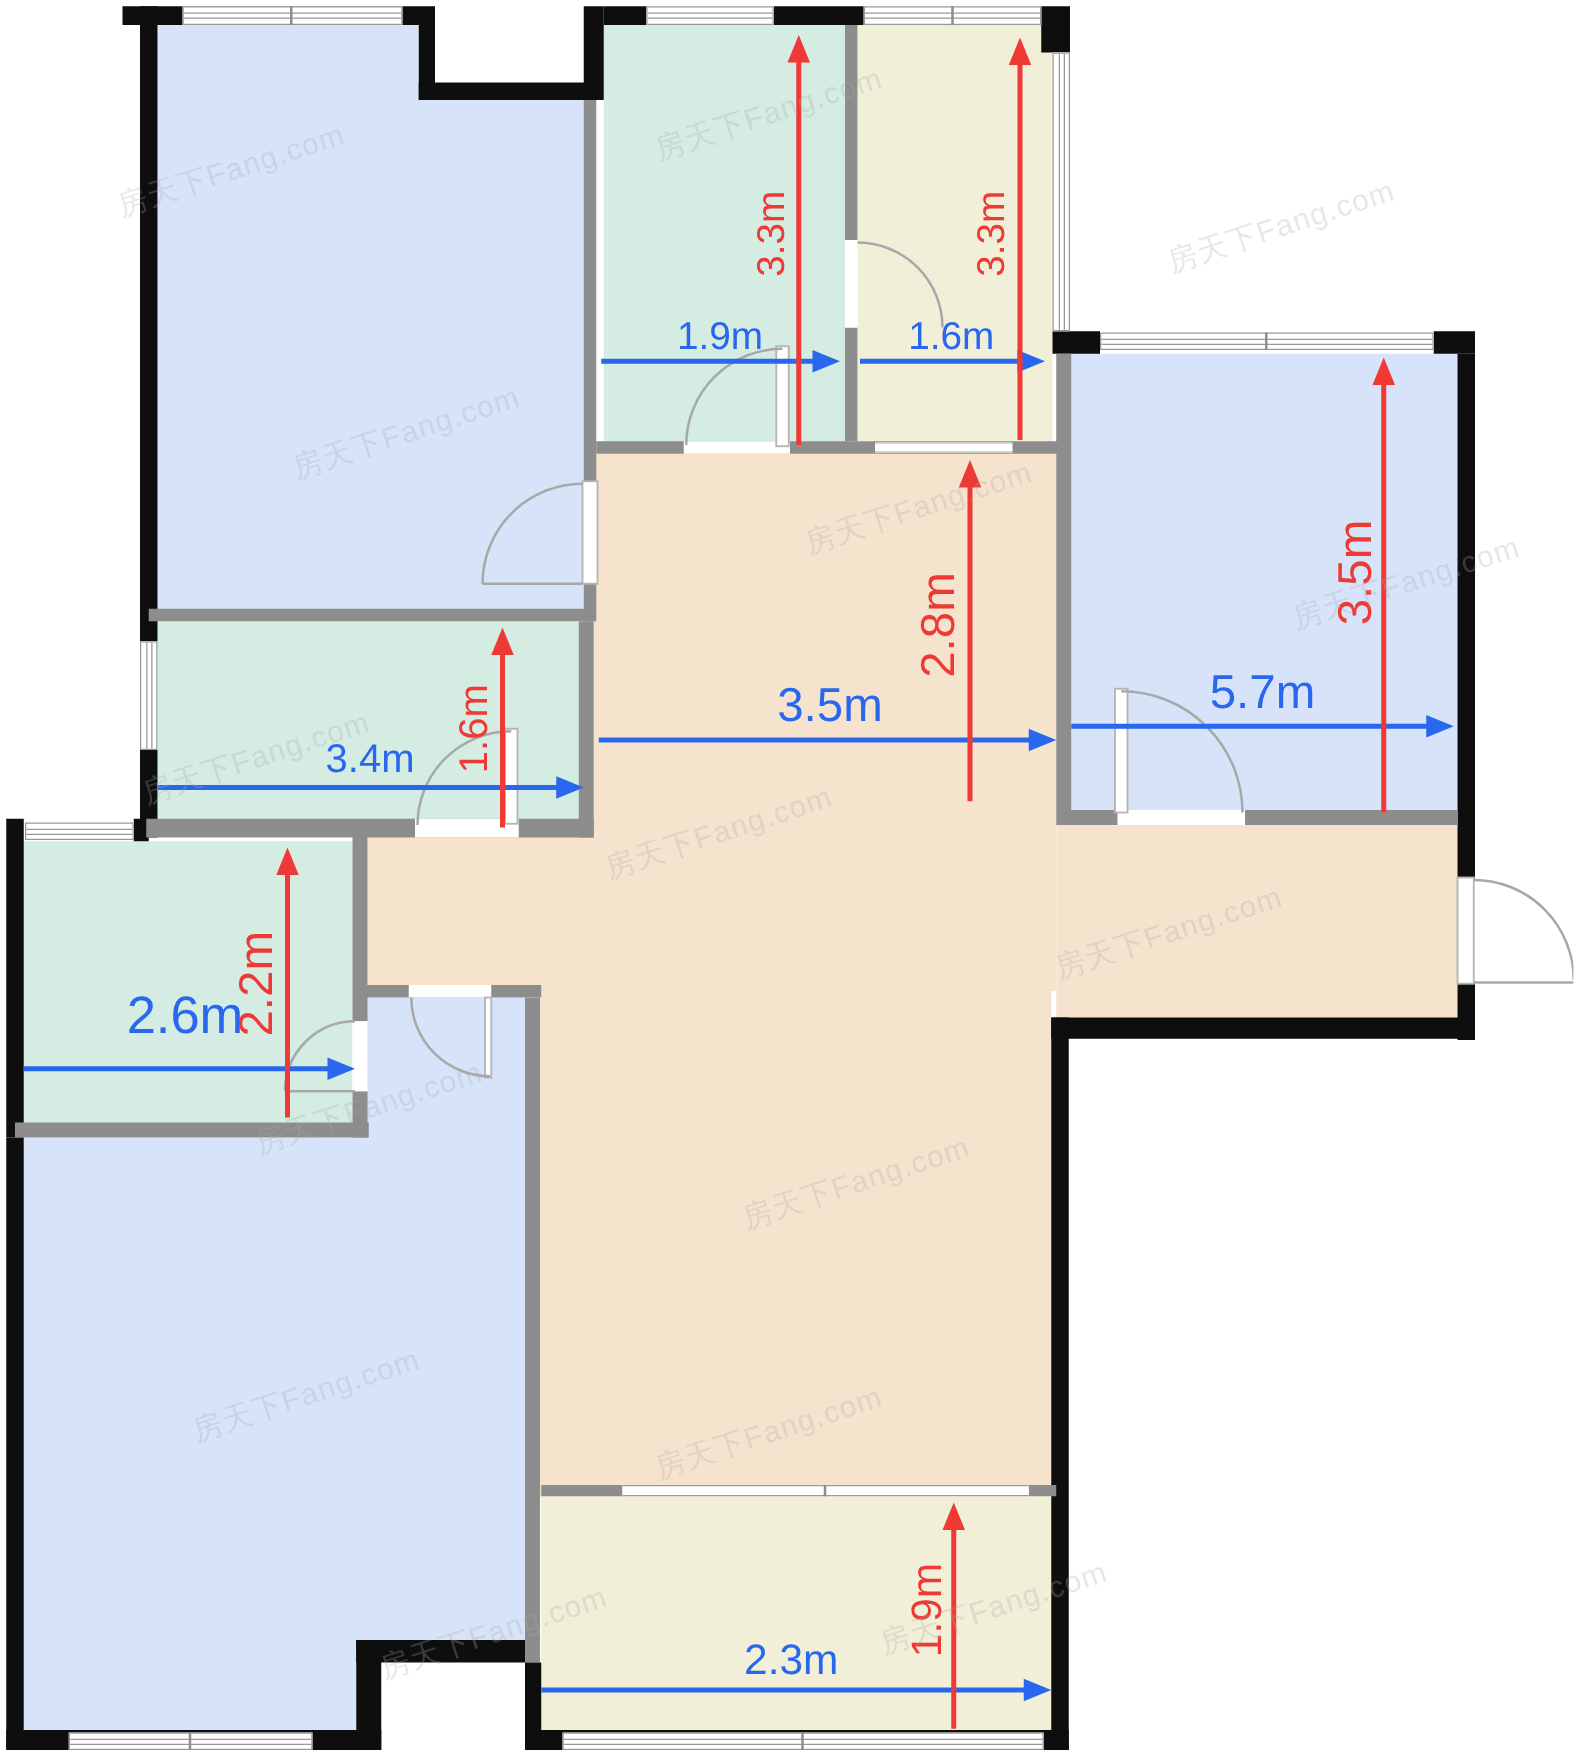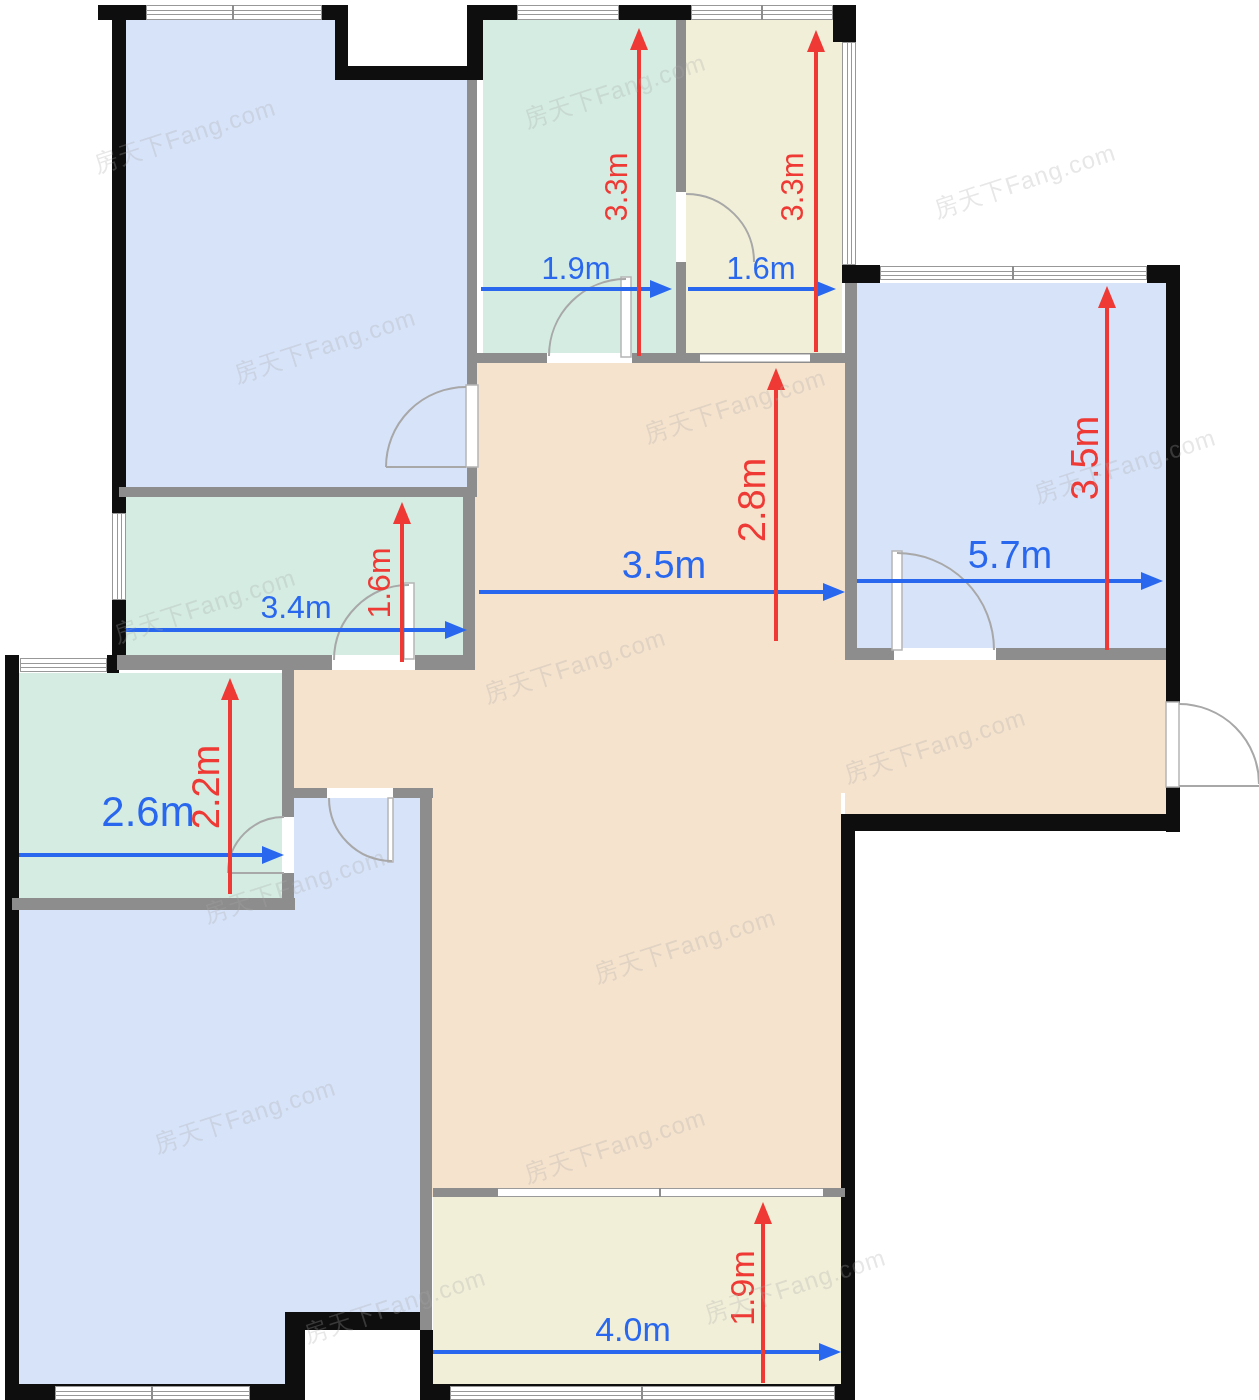--- a/index.html
+++ b/index.html
@@ -192,21 +192,21 @@
 
   <div class="dlb" style="left:479px;top:590px;width:346px;height:4px"></div>
   <div class="ab" style="left:823px;top:583px"></div>
   <div class="lbl" style="left:664px;top:565px;font-size:38px">3.5m</div>
   <div class="dlr" style="left:774px;top:388px;width:4px;height:253px"></div>
   <div class="ar" style="left:767px;top:368px"></div>
   <div class="lblr" style="left:752px;top:500px;font-size:38px">2.8m</div>
 
   <div class="dlb" style="left:433px;top:1350px;width:388px;height:4px"></div>
   <div class="ab" style="left:819px;top:1343px"></div>
-  <div class="lbl" style="left:633px;top:1329px;font-size:34px">4.0m</div>
+  <div class="lbl" style="left:633px;top:1329px;font-size:34px">2.3m</div>
   <div class="dlr" style="left:761px;top:1222px;width:4px;height:161px"></div>
   <div class="ar" style="left:754px;top:1202px"></div>
   <div class="lblr" style="left:742px;top:1288px;font-size:34px">1.9m</div>
 
   <div class="wm" style="left:90px;top:120px">房天下Fang.com</div>
   <div class="wm" style="left:520px;top:75px">房天下Fang.com</div>
   <div class="wm" style="left:930px;top:165px">房天下Fang.com</div>
   <div class="wm" style="left:230px;top:330px">房天下Fang.com</div>
   <div class="wm" style="left:640px;top:390px">房天下Fang.com</div>
   <div class="wm" style="left:1030px;top:450px">房天下Fang.com</div>

